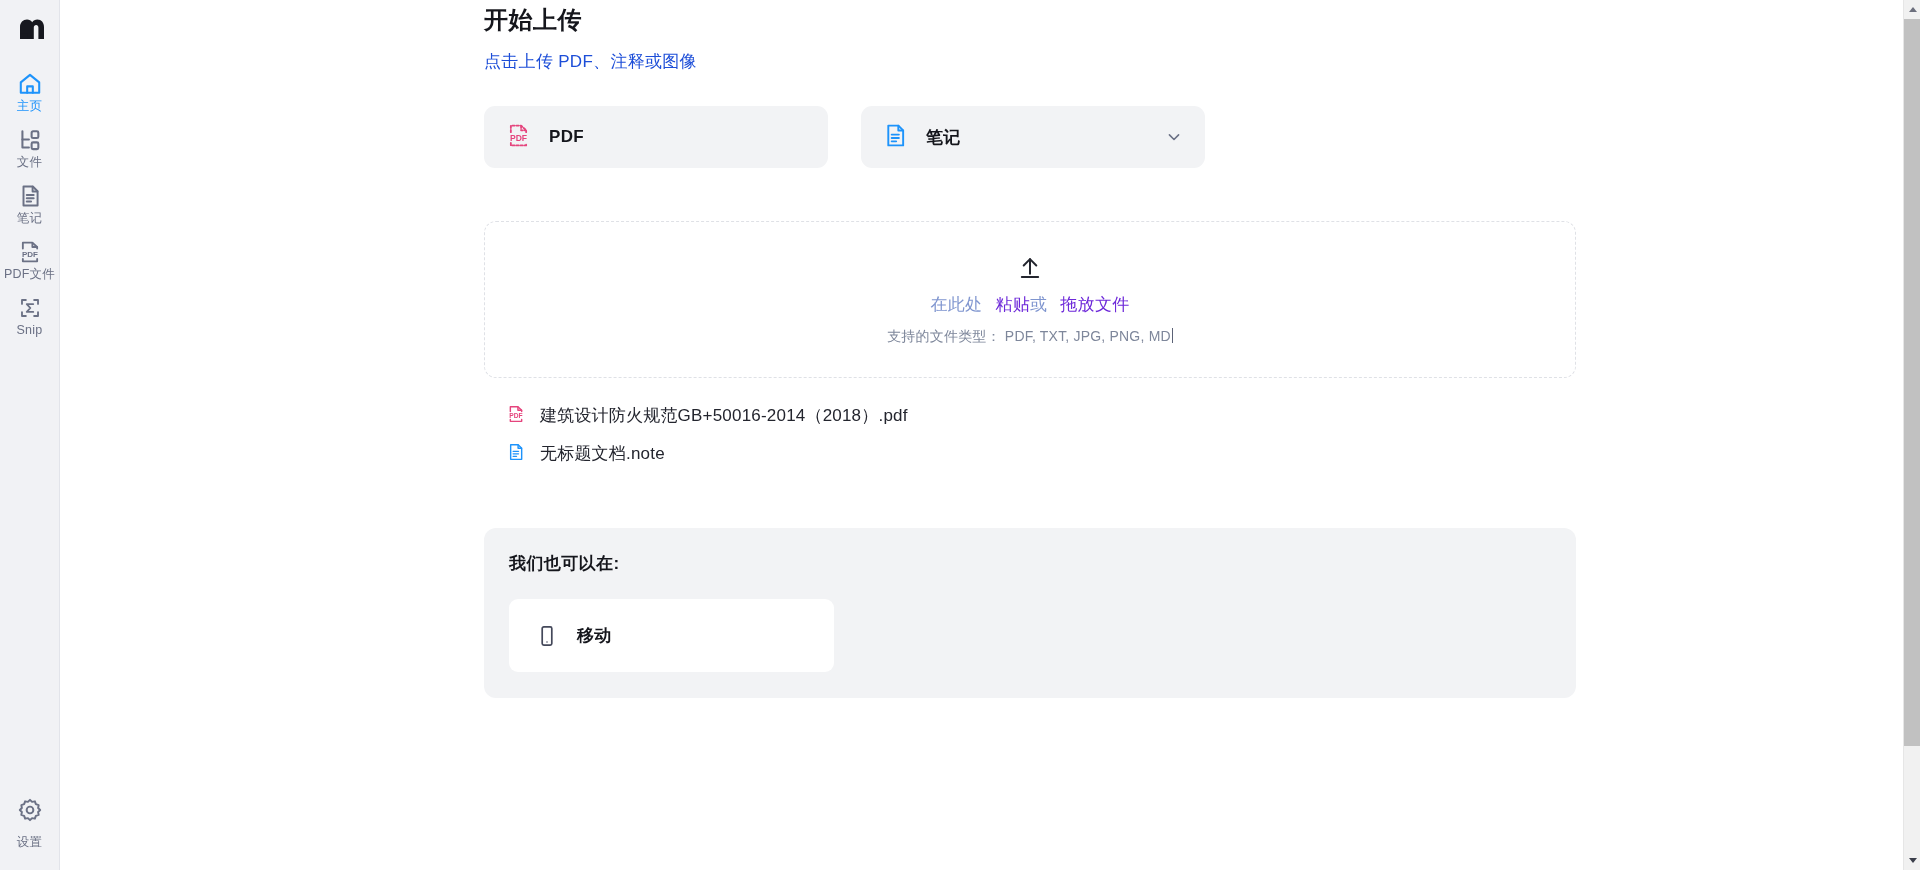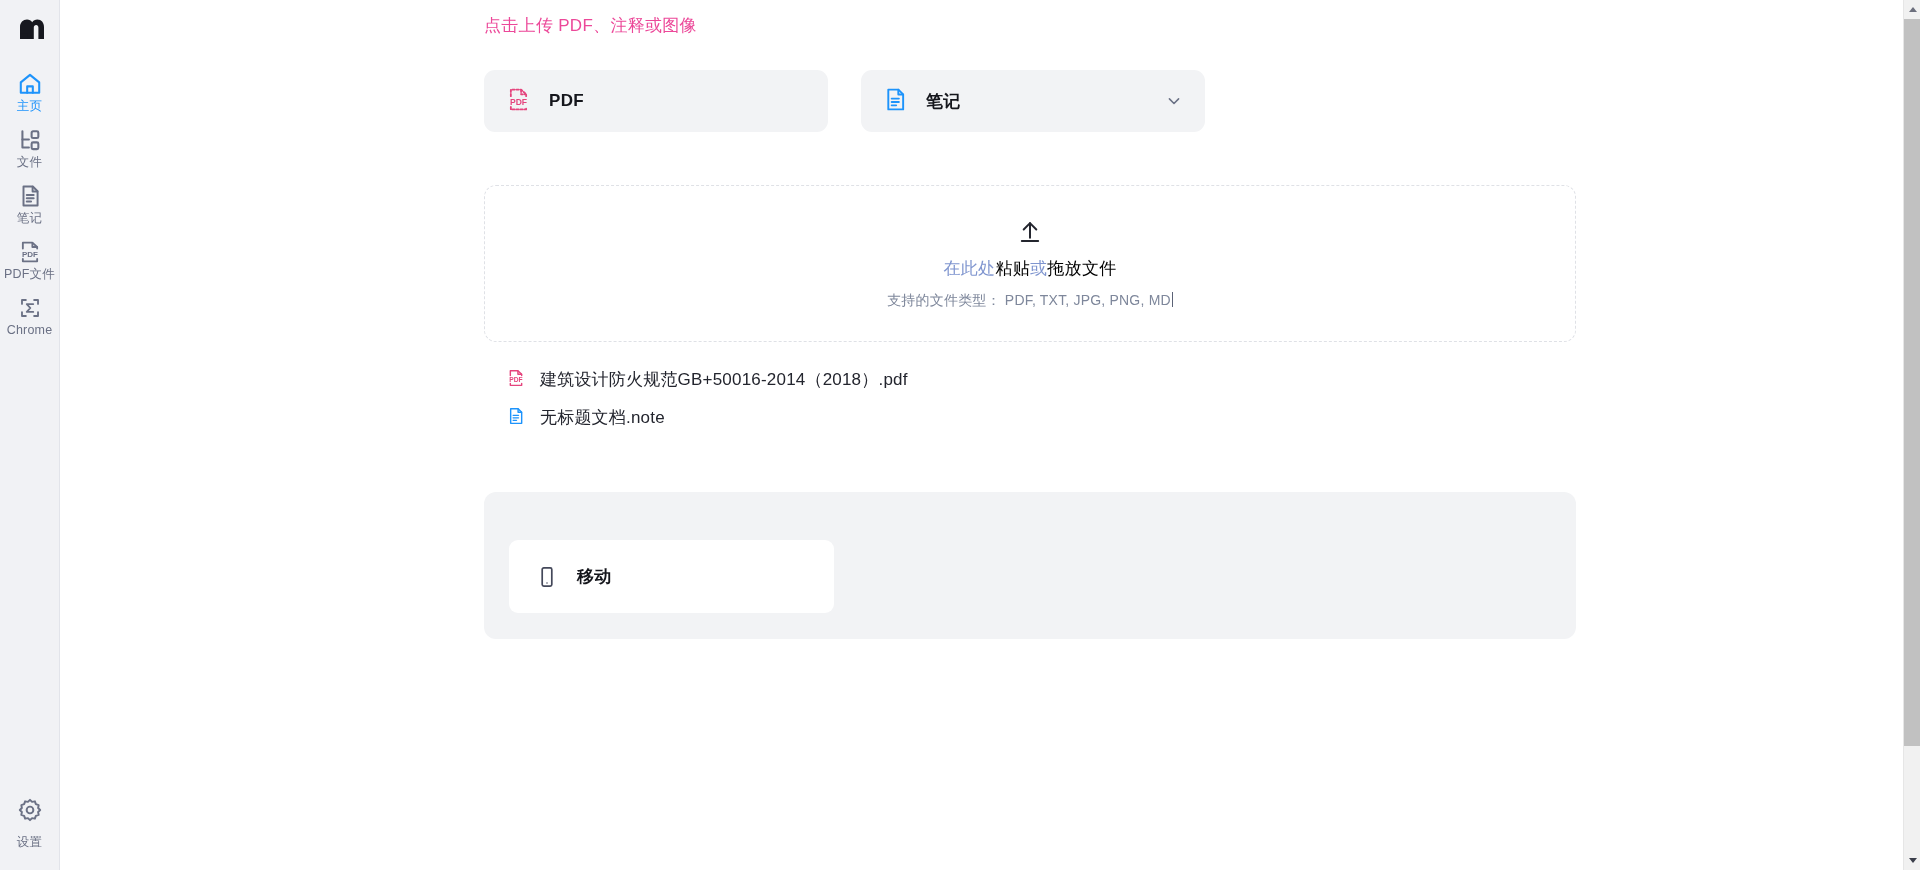--- a/index.html
+++ b/index.html
@@ -70,21 +70,21 @@
   h1.page-title {
     font-size: 24px;
     font-weight: bold;
     color: #15161c;
     letter-spacing: .5px;
     padding-top: 4px;
   }
   .page-sub {
     margin-top: 14px;
     font-size: 17px;
-    color: #ec4899;
+    color: #1d4ed8;
     letter-spacing: .3px;
   }
 
   
   .type-row {
     display: flex;
     gap: 33px;
     margin-top: 33px;
   }
   .type-card {
@@ -112,21 +112,21 @@
     display: flex;
     flex-direction: column;
     align-items: center;
     justify-content: center;
     cursor: pointer;
     background: #fff;
   }
   .dz-icon { width: 28px; height: 28px; margin-bottom: 11px; }
   .dz-main { font-size: 17px; letter-spacing: .3px; }
   .dz-main .lnk { color: #7f95cf; }
-  .dz-main .dark { color: #000000; }
+  .dz-main .dark { color: #6d28d9; margin-left: 13px; }
   .dz-sub {
     margin-top: 12px;
     font-size: 14px;
     color: #7e879b;
     letter-spacing: .2px;
     position: relative;
   }
   .caret {
     display: inline-block;
     width: 1px;
@@ -286,21 +286,21 @@
       <div class="nav-item">
         <span class="ico">
           <svg width="26" height="26" viewBox="0 0 24 24" fill="none" stroke="#6b7185" stroke-width="1.7" stroke-linecap="round" stroke-linejoin="round">
             <path d="M4.6 8.2 L4.6 4.6 L8.2 4.6"></path>
             <path d="M15.8 4.6 L19.4 4.6 L19.4 8.2"></path>
             <path d="M19.4 15.8 L19.4 19.4 L15.8 19.4"></path>
             <path d="M8.2 19.4 L4.6 19.4 L4.6 15.8"></path>
             <path d="M15 8.4 L9 8.4 L12.3 12 L9 15.6 L15 15.6"></path>
           </svg>
         </span>
-        <span class="lbl">Chrome</span>
+        <span class="lbl">Snip</span>
       </div>
 
     </div>
 
     <div class="nav-spacer"></div>
 
     <div class="nav-item settings-item">
       <span class="ico">
         <svg width="26" height="26" viewBox="0 0 24 24" fill="none" stroke="#6b7185" stroke-width="1.8" stroke-linecap="round" stroke-linejoin="round">
           <circle cx="12" cy="12" r="3.1"></circle>
@@ -309,20 +309,21 @@
       </span>
       <span class="lbl">设置</span>
     </div>
 
   </div>
 
   <div class="main">
     <div class="content">
       <div class="inner">
 
+        <h1 class="page-title">开始上传</h1>
         <div class="page-sub">点击上传 PDF、注释或图像</div>
 
         <div class="type-row">
 
           <div class="type-card pdf">
             <div class="tc-left">
               <span>
                 <svg width="27" height="27" viewBox="0 0 24 24" fill="none" stroke="#e5447d" stroke-width="1.6" stroke-linecap="round" stroke-linejoin="round" stroke-dasharray="2 1.6">
                   <path d="M5.2 9 L5.2 3.2 L14.3 3.2 L18.8 7.4 L18.8 9"></path>
                   <path d="M14.3 3.4 L14.3 7.4 L18.6 7.4"></path>
@@ -390,20 +391,21 @@
                 <path d="M14.5 3.4 L14.5 7.5 L18.6 7.5"></path>
                 <path d="M8.6 11.2 L15 11.2 M8.6 14.2 L15 14.2 M8.6 17.2 L12.6 17.2"></path>
               </svg>
             </span>
             <span class="ri-name">无标题文档.note</span>
           </div>
 
         </div>
 
         <div class="platforms">
+          <div class="plat-title">我们也可以在:</div>
           <div class="plat-row">
 
             <div class="plat-card mobile">
               <span class="pc-icon">
                 <svg width="24" height="24" viewBox="0 0 24 24" fill="none" stroke="#44485a" stroke-width="1.7" stroke-linecap="round" stroke-linejoin="round">
                   <rect x="7.2" y="2.8" width="9.6" height="18.4" rx="1.6"></rect>
                   <circle cx="12" cy="18.1" r="0.75" fill="#44485a" stroke="none"></circle>
                 </svg>
               </span>
               <span class="pc-label">移动</span>

